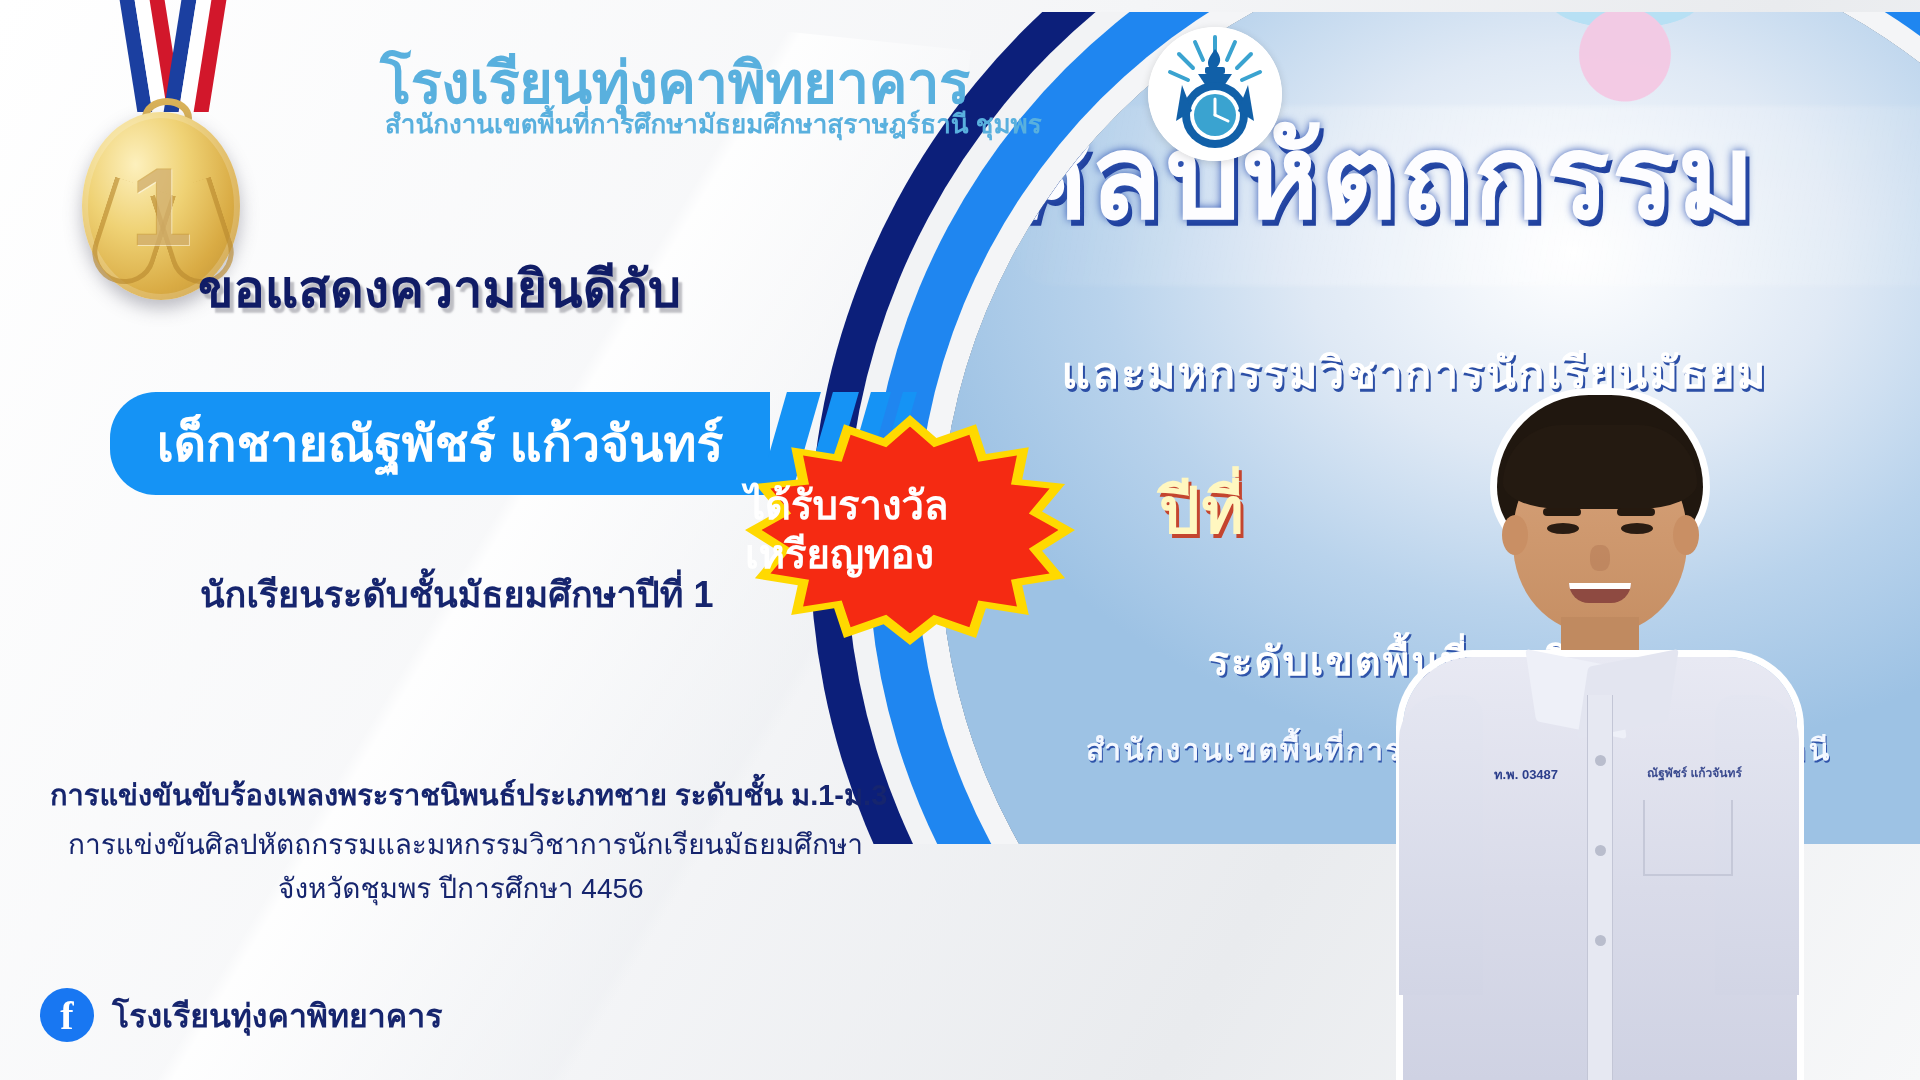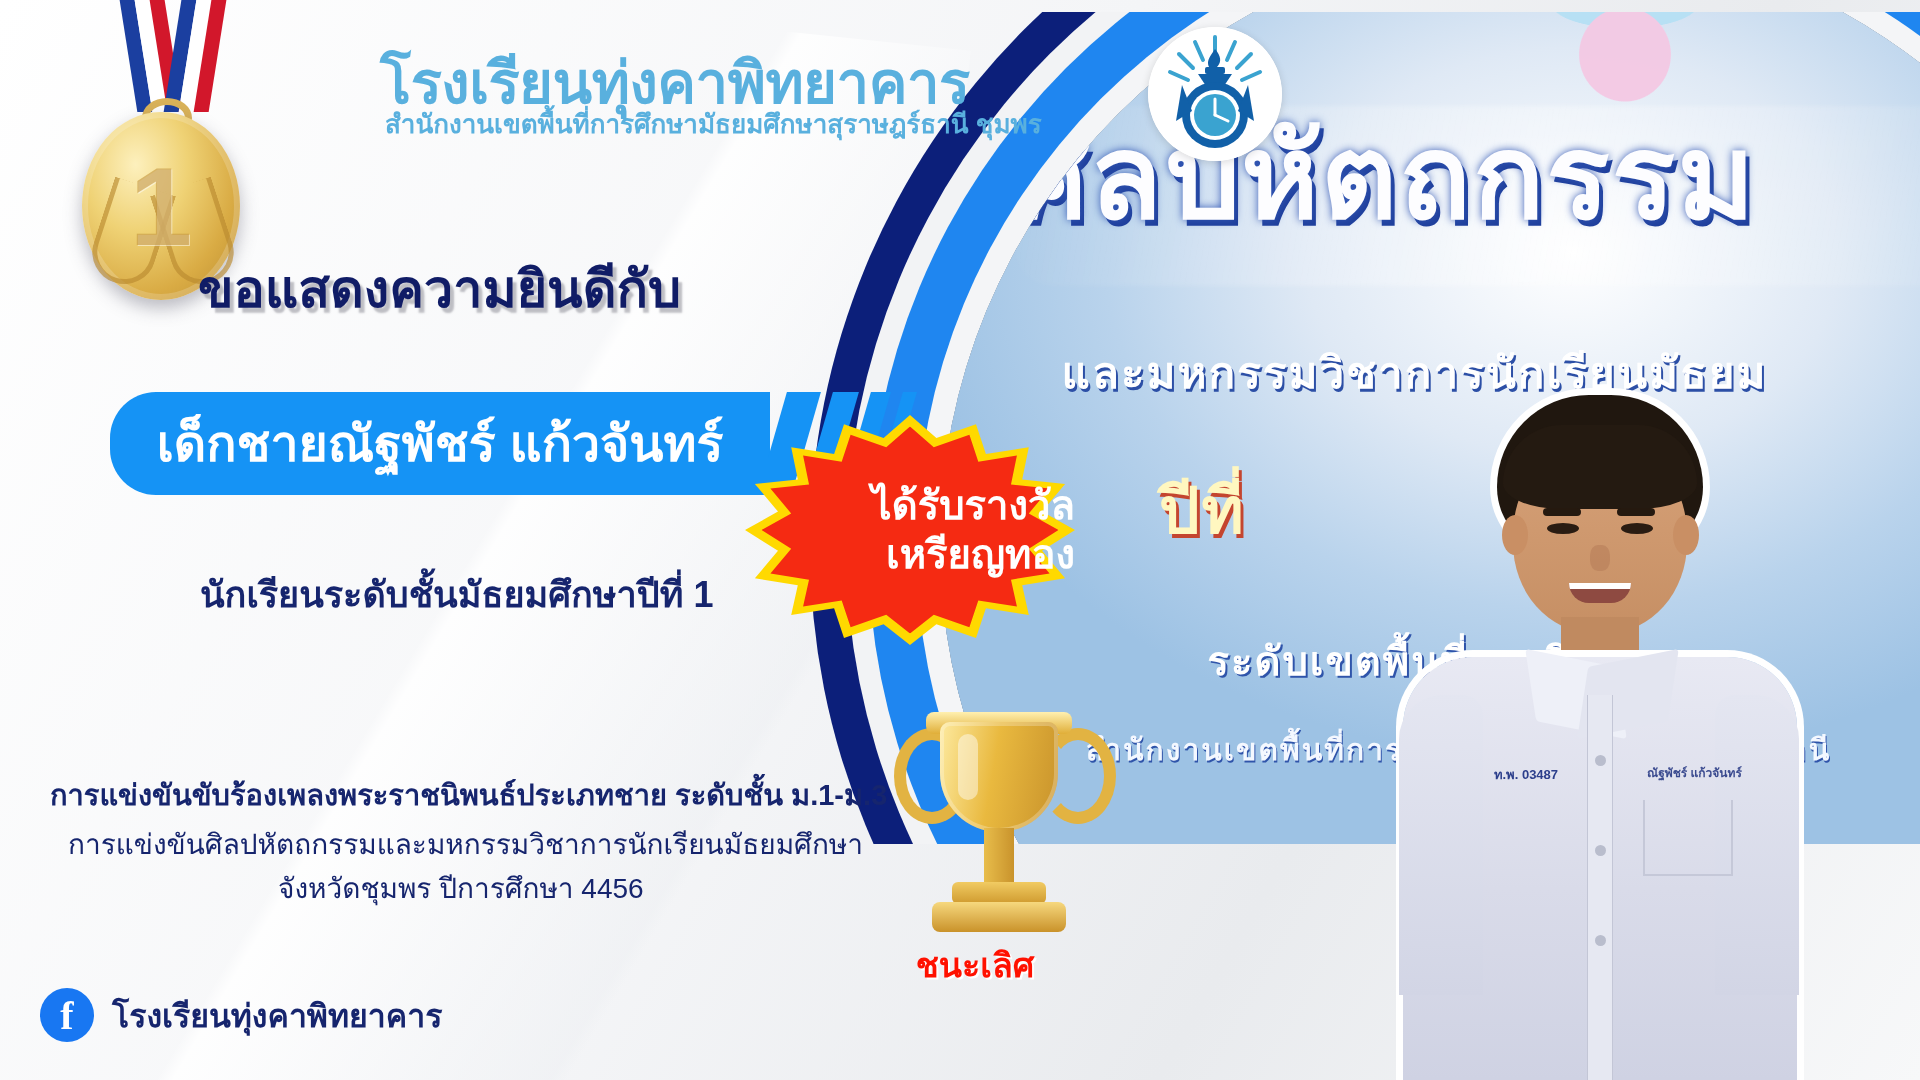--- a/index.html
+++ b/index.html
@@ -154,21 +154,21 @@
   
   .grade{position:absolute;left:200px;top:566px;font-size:36px;font-weight:bold;color:#16256e;
     white-space:nowrap;}
 
   
   .burst{position:absolute;left:745px;top:415px;width:330px;height:230px;}
   .burst .sh{position:absolute;inset:0;
     clip-path:polygon(50% 0%,58% 10%,70% 4%,73% 17%,86% 14%,84% 28%,97% 30%,90% 42%,100% 50%,90% 59%,97% 71%,84% 74%,86% 87%,73% 84%,70% 97%,58% 91%,50% 100%,42% 91%,30% 97%,27% 84%,14% 87%,16% 74%,3% 71%,10% 59%,0% 50%,10% 42%,3% 30%,16% 28%,14% 14%,27% 17%,30% 4%,42% 10%);}
   .burst .outer{background:#ffd900;}
   .burst .inner{transform:scale(.90);background:#f52a12;}
-  .burst-txt{position:absolute;inset:0;display:flex;flex-direction:column;align-items:flex-end;
+  .burst-txt{position:absolute;inset:0;display:flex;flex-direction:column;align-items:flex-start;
     justify-content:center;gap:4px;color:#ffffff;font-weight:bold;font-size:40px;line-height:1.12;}
 
   
   .det1{position:absolute;left:50px;top:772px;font-size:29px;font-weight:bold;color:#16256e;white-space:nowrap;text-align:right;}
   .det2{position:absolute;left:68px;top:822px;font-size:28px;color:#16256e;white-space:nowrap;}
   .det3{position:absolute;left:278px;top:866px;font-size:28px;color:#16256e;white-space:nowrap;}
 
   
   .trophy{position:absolute;left:880px;top:700px;width:230px;height:300px;}
   .tr-cup{position:absolute;left:60px;top:22px;width:118px;height:110px;border-radius:10px 10px 60px 60px;
@@ -320,30 +320,19 @@
     <div class="burst-txt">
       <span>ได้รับรางวัล</span>
       <span>เหรียญทอง</span>
     </div>
   </div>
 
   <div class="det1">การแข่งขันขับร้องเพลงพระราชนิพนธ์ประเภทชาย ระดับชั้น ม.1-ม.3</div>
   <div class="det2">การแข่งขันศิลปหัตถกรรมและมหกรรมวิชาการนักเรียนมัธยมศึกษา</div>
   <div class="det3">จังหวัดชุมพร ปีการศึกษา 4456</div>
 
-  <div class="trophy">
-    <div class="tr-h l"></div>
-    <div class="tr-h r"></div>
-    <div class="tr-lip"></div>
-    <div class="tr-cup"></div>
-    <div class="tr-shine"></div>
-    <div class="tr-stem"></div>
-    <div class="tr-base1"></div>
-    <div class="tr-base2"></div>
-    <div class="winner">ชนะเลิศ</div>
-  </div>
 
   <div class="fb">
     <div class="fb-ic"></div>
     <div class="fb-tx">โรงเรียนทุ่งคาพิทยาคาร</div>
   </div>
 
 </div>
 
 </body></html>

